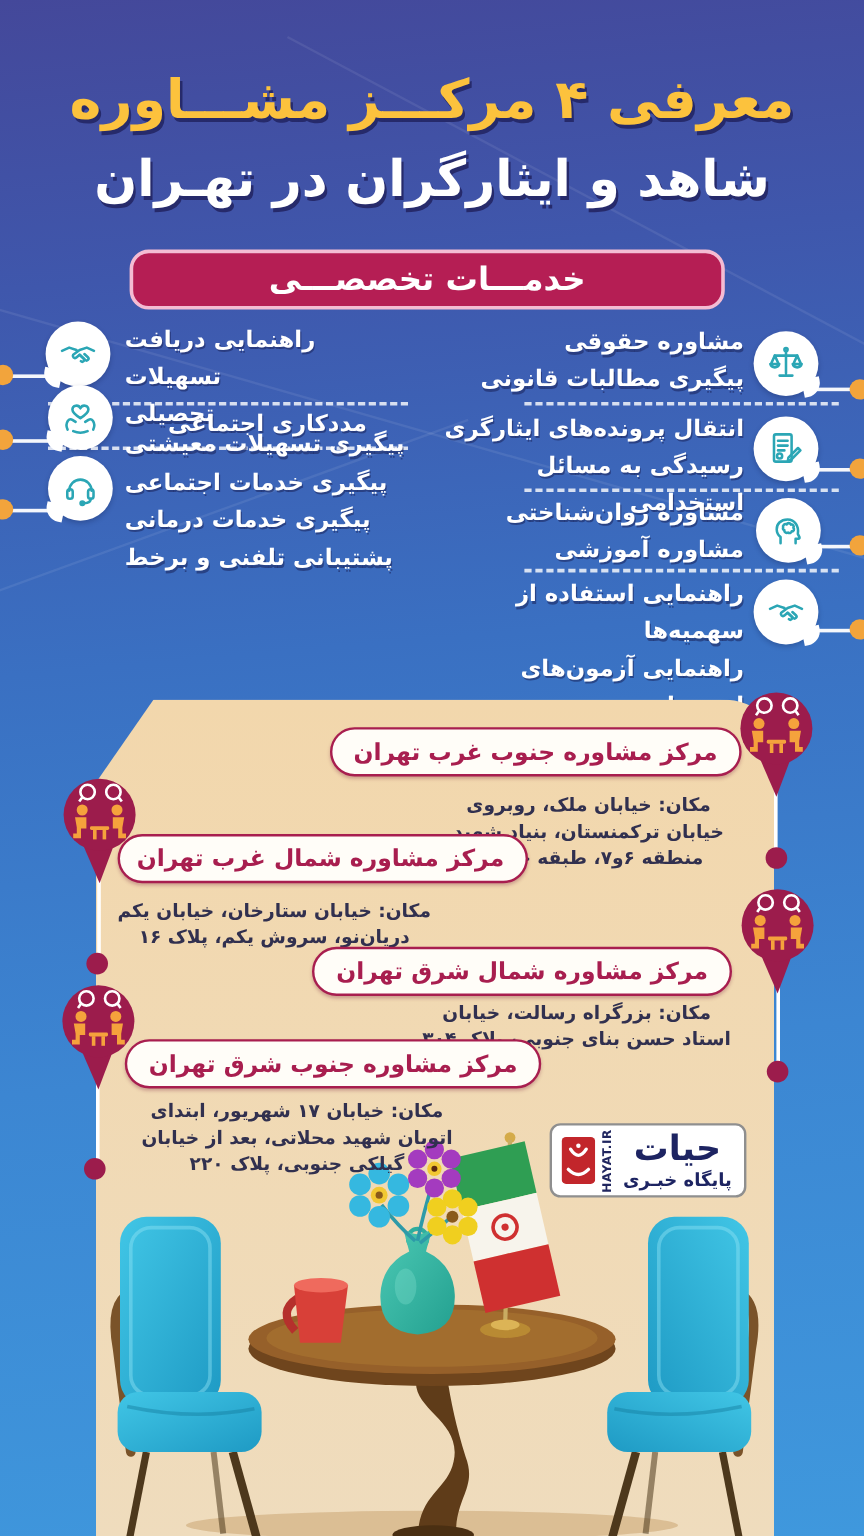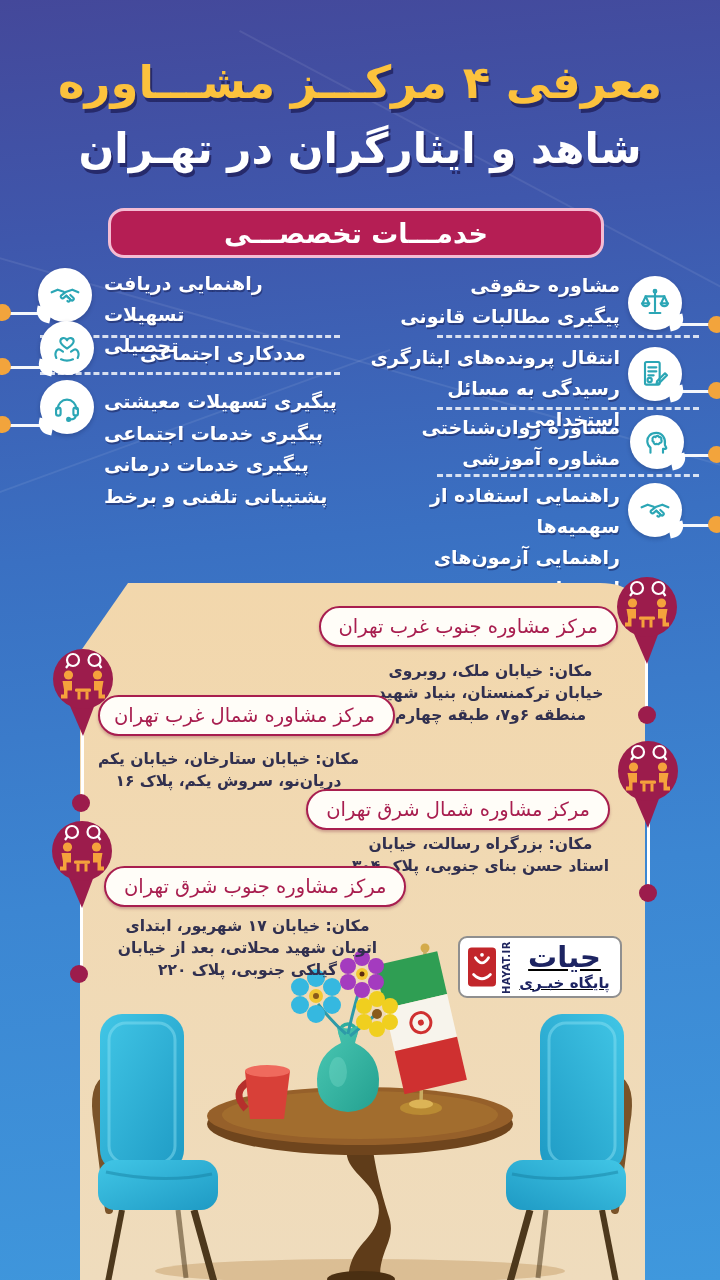--- a/index.html
+++ b/index.html
@@ -26,31 +26,31 @@
   .tail-left::after{left:-2px;border-radius:0 0 0 12px;transform:rotate(12deg);}
   .tail-right::after{right:-2px;border-radius:0 0 12px 0;transform:rotate(-12deg);}
   .dash{border-top:3px dashed rgba(255,255,255,.8);height:0;}
   .dot-o{width:17px;height:17px;border-radius:50%;background:#f2a43c;}
   .hline{height:2.5px;background:rgba(255,255,255,.95);}
   
   .card{left:80px;top:583px;width:565px;height:697px;
     background:linear-gradient(180deg,#f2d7ac,#efdcbd);
     clip-path:path('M 48 0 H 520 Q 565 0 565 45 V 697 H 0 V 69 Z');}
   .pill{background:#fffdf8;border:2.5px solid #a81e4f;border-radius:24px;color:#a81e4f;
-    font-size:19.5px;font-weight:400;direction:rtl;white-space:nowrap;padding:7px 18px;
+    font-size:19.5px;font-weight:700;direction:rtl;white-space:nowrap;padding:7px 18px;
     box-shadow:0 2px 3px rgba(120,25,60,.3);}
   .addr{direction:rtl;text-align:center;color:#31304f;font-size:15.5px;font-weight:700;line-height:1.42;}
   .dot-c{width:18px;height:18px;border-radius:50%;background:#9c1c4c;}
   .vline{width:3px;background:#ffffff;}
   
   .logo{left:458px;top:936px;width:164px;height:62px;background:#fff;border:2px solid #8f8f8f;
     border-radius:9px;display:flex;align-items:center;gap:5px;padding:3px 8px;box-sizing:border-box;}
   .logo-site{writing-mode:vertical-rl;transform:rotate(180deg);font-size:10px;font-weight:700;
     color:#20265f;letter-spacing:.5px;}
-  .logo-fa{flex:1;text-align:center;direction:rtl;text-decoration:underline;}
+  .logo-fa{flex:1;text-align:center;direction:rtl;}
   .logo-brand{font-size:29px;font-weight:700;color:#1d2462;line-height:1;}
   .logo-tagline{font-size:15px;font-weight:700;color:#1d2462;margin-top:2px;}
   svg{display:block;}
 </style>
 </head>
 <body>
 
 <div class="stage">
 
   <svg width="0" height="0" aria-hidden="true">
@@ -170,21 +170,21 @@
 
   <div class="abs bubble tail-left" style="left:40px;top:380px;">
     <svg width="32" height="32" viewBox="0 0 24 24" fill="none" stroke="#2ba6b5" stroke-width="1.6" stroke-linecap="round" stroke-linejoin="round">
       <path d="M5 13.5 a7 7 0 0 1 14 0"></path>
       <rect x="3.8" y="12.5" width="3.4" height="6" rx="1.6"></rect>
       <rect x="16.8" y="12.5" width="3.4" height="6" rx="1.6"></rect>
       <path d="M18.5 18.5 q0 2.6 -4.2 2.8"></path>
         <circle cx="13.2" cy="21.3" r="1.1" fill="#2ba6b5"></circle>
     </svg>
   </div>
-  <div class="abs svc-text ta-l" style="left:104px;top:386px;width:250px;line-height:31.5px;">
+  <div class="abs svc-text ta-l" style="left:104px;top:355px;width:250px;line-height:31.5px;">
     <div>پیگیری تسهیلات معیشتی</div>
     <div>پیگیری خدمات اجتماعی</div>
     <div>پیگیری خدمات درمانی</div>
     <div>پشتیبانی تلفنی و برخط</div>
   </div>
 
   <div class="abs hline" style="left:6px;top:312px;width:36px;"></div>
   <div class="abs dot-o" style="left:-6px;top:304px;"></div>
   <div class="abs hline" style="left:6px;top:366px;width:36px;"></div>
   <div class="abs dot-o" style="left:-6px;top:358px;"></div>

